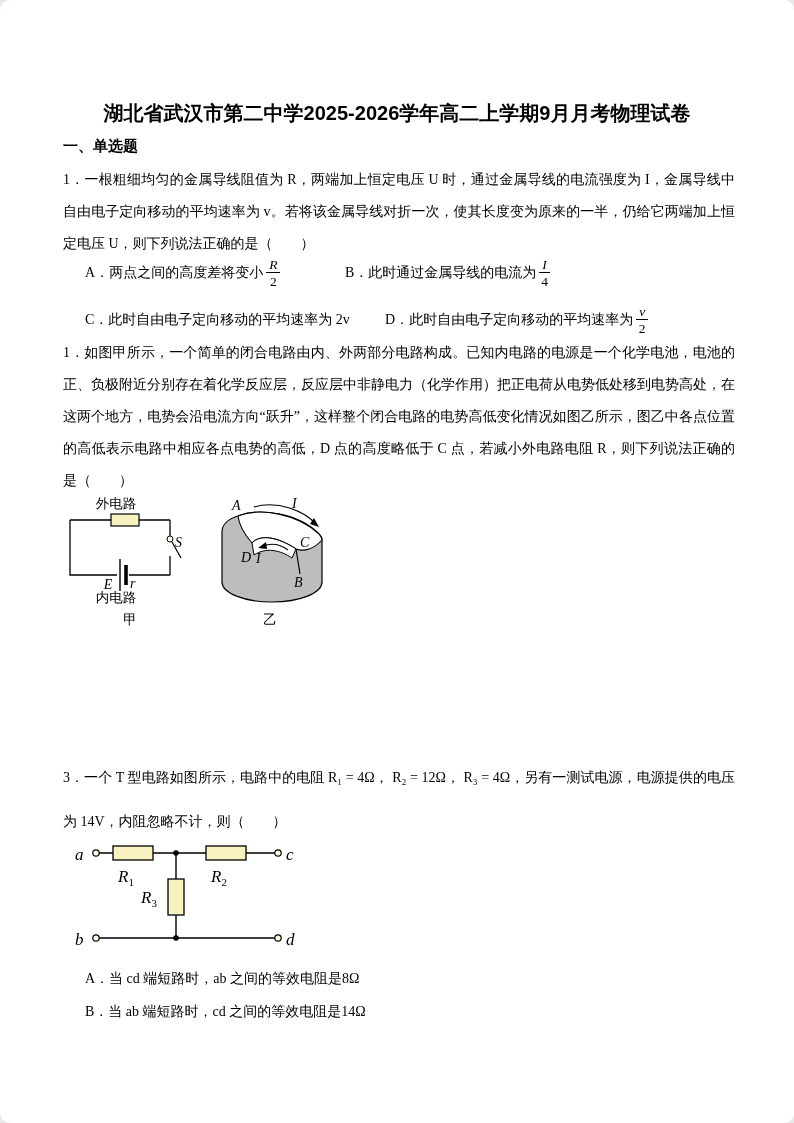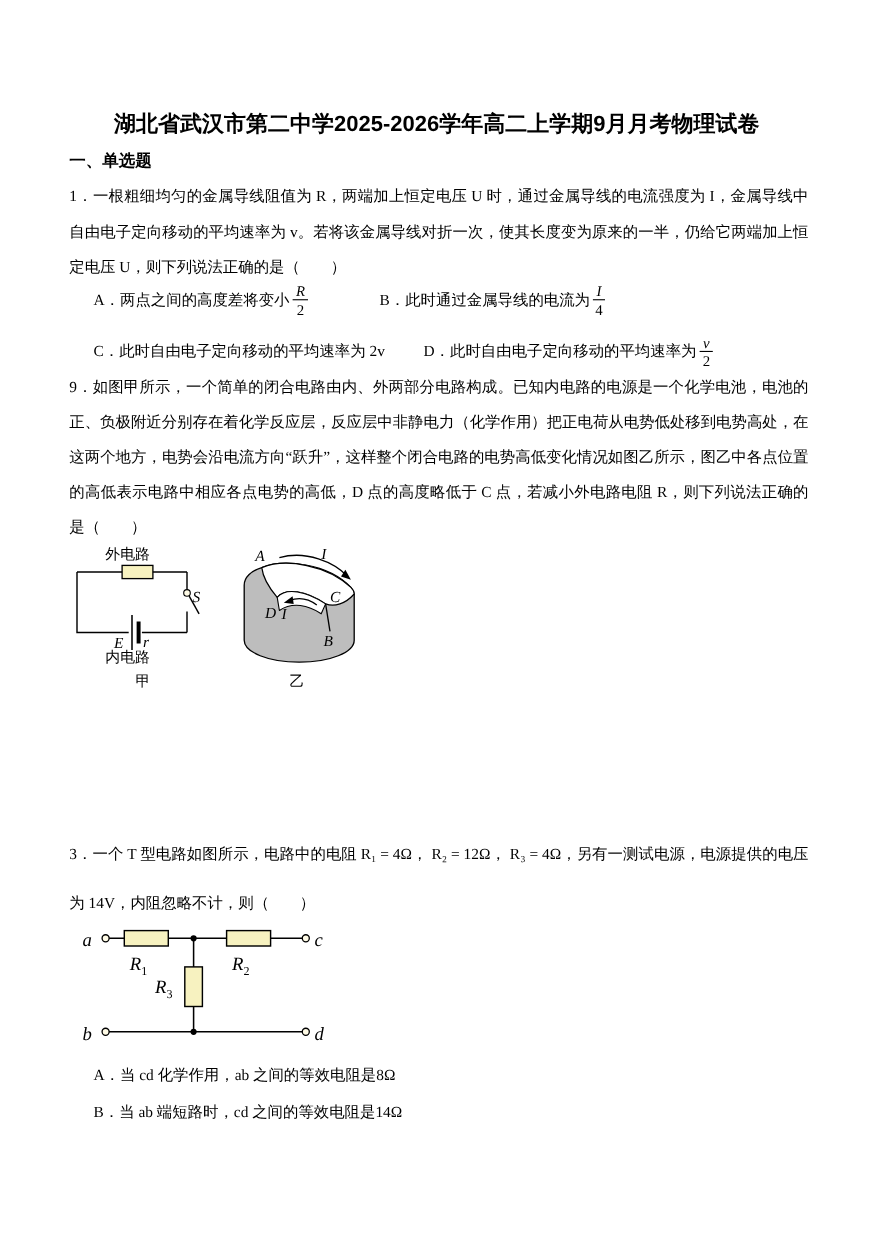--- a/index.html
+++ b/index.html
@@ -1,17 +1,17 @@
 <!DOCTYPE html>
 <html style="--paper: #ffffff; --ink: #000000; --resistor_fill: #f7f2c0; --terminal_fill: #fffbe6; --cylinder_gray: #bdbdbd;"><head>
 <meta charset="utf-8">
 <style>
   html,body{margin:0;padding:0;background:#e8e8e8;}
   .page{position:relative;width:794px;height:1123px;margin:0 auto;background:var(--paper,#fff);
-        font-family:"Liberation Serif","DejaVu Serif",serif;color:var(--ink,#000);overflow:hidden;}
+        font-family:"Liberation Serif","DejaVu Serif",serif;color:var(--ink,#000);overflow:hidden;border-radius:10px;}
   .title{position:absolute;top:98px;left:0;width:794px;text-align:center;
          font-family:"Liberation Sans","DejaVu Sans",sans-serif;font-weight:700;font-size:20px;line-height:30px;}
   .section{position:absolute;top:137px;left:63px;
            font-family:"Liberation Sans","DejaVu Sans",sans-serif;font-weight:700;font-size:15px;text-align:right;}
   .stem{position:absolute;left:63px;width:672px;font-size:14px;line-height:32px;text-align:justify;}
   .stem.q3{line-height:44px;}
   .opt{position:absolute;display:flex;align-items:center;height:44px;font-size:14px;white-space:nowrap;}
   .frac{display:inline-flex;flex-direction:column;align-items:center;margin-left:3px;
         font-size:13.5px;line-height:15px;}
   .frac .fn{font-style:italic;border-bottom:1.2px solid var(--ink,#000);padding:0 3px;}
@@ -56,21 +56,21 @@
   </div>
   <div class="opt" style="top:298px;left:385px;">
     <span>D．</span>
       <span>此时自由电子定向移动的平均速率为</span>
       <span class="frac">
         <span class="fn">v</span>
         <span class="fd">2</span>
       </span>
   </div>
 
-  <div class="stem" style="top:337px;">9．如图甲所示，一个简单的闭合电路由内、外两部分电路构成。已知内电路的电源是一个化学电池，电池的正、负极附近分别存在着化学反应层，反应层中非静电力（化学作用）把正电荷从电势低处移到电势高处，在这两个地方，电势会沿电流方向“跃升”，这样整个闭合电路的电势高低变化情况如图乙所示，图乙中各点位置的高低表示电路中相应各点电势的高低，D 点的高度略低于 C 点，若减小外电路电阻 R，则下列说法正确的是（　　）</div>
+  <div class="stem" style="top:337px;">1．如图甲所示，一个简单的闭合电路由内、外两部分电路构成。已知内电路的电源是一个化学电池，电池的正、负极附近分别存在着化学反应层，反应层中非静电力（化学作用）把正电荷从电势低处移到电势高处，在这两个地方，电势会沿电流方向“跃升”，这样整个闭合电路的电势高低变化情况如图乙所示，图乙中各点位置的高低表示电路中相应各点电势的高低，D 点的高度略低于 C 点，若减小外电路电阻 R，则下列说法正确的是（　　）</div>
 
   <svg class="fig" style="left:60px;top:492px;" width="135" height="145" viewBox="0 0 135 145">
     <text x="56" y="16" class="cjk" text-anchor="middle">外电路</text>
     <g stroke="#000" stroke-width="1.3" fill="none">
       <path d="M10,28 H110"></path>
       <path d="M10,28 V83 H57"></path>
       <path d="M69,83 H110"></path>
       <path d="M110,28 V44"></path>
       <path d="M110,64 V83"></path>
       <path d="M112,50 L121,66"></path>
@@ -127,17 +127,17 @@
     <text class="varbig" x="12" y="27">a</text>
     <text class="varbig" x="223" y="27">c</text>
     <text class="varbig" x="12" y="112">b</text>
     <text class="varbig" x="223" y="112">d</text>
     <text class="varbig" x="55" y="49"><tspan>R</tspan><tspan dy="4" font-size="11" font-style="normal">1</tspan></text>
     <text class="varbig" x="148" y="49"><tspan>R</tspan><tspan dy="4" font-size="11" font-style="normal">2</tspan></text>
     <text class="varbig" x="78" y="70"><tspan>R</tspan><tspan dy="4" font-size="11" font-style="normal">3</tspan></text>
   </svg>
 
   <div class="optlist" style="top:962px;">
-    <div class="optrow" style="line-height:33px;height:33px;">A．当 cd 化学作用，ab 之间的等效电阻是8Ω</div>
+    <div class="optrow" style="line-height:33px;height:33px;">A．当 cd 端短路时，ab 之间的等效电阻是8Ω</div>
     <div class="optrow" style="line-height:33px;height:33px;">B．当 ab 端短路时，cd 之间的等效电阻是14Ω</div>
   </div>
 
 </div>
 
 </body></html>

